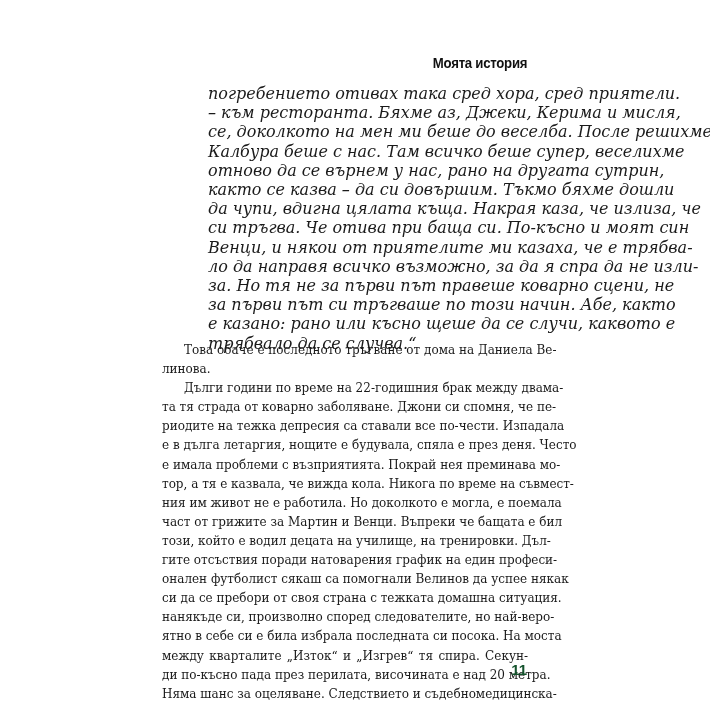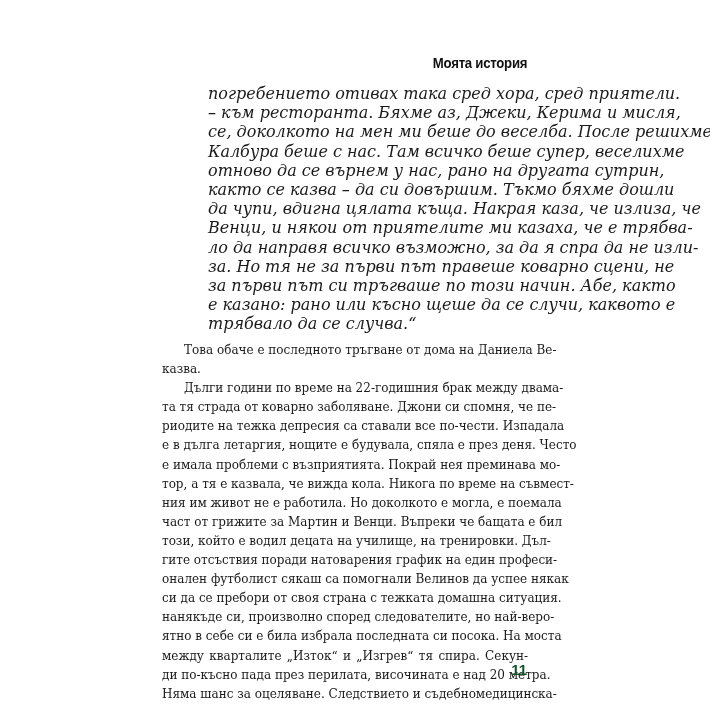--- a/index.html
+++ b/index.html
@@ -40,31 +40,32 @@
   <div class="running-head">Моята история</div>
 
   <div class="quote" id="quote">
       <span class="line">погребението отивах така сред хора, сред приятели.</span>
       <span class="line">– към ресторанта. Бяхме аз, Джеки, Керима и мисля,</span>
       <span class="line">се, доколкото на мен ми беше до веселба. После решихме</span>
       <span class="line">Калбура беше с нас. Там всичко беше супер, веселихме</span>
       <span class="line">отново да се върнем у нас, рано на другата сутрин,</span>
       <span class="line">както се казва – да си довършим. Тъкмо бяхме дошли</span>
       <span class="line">да чупи, вдигна цялата къща. Накрая каза, че излиза, че</span>
+      <span class="line">си тръгва. Че отива при баща си. По-късно и моят син</span>
       <span class="line">Венци, и някои от приятелите ми казаха, че е трябва-</span>
       <span class="line">ло да направя всичко възможно, за да я спра да не изли-</span>
       <span class="line">за. Но тя не за първи път правеше коварно сцени, не</span>
       <span class="line">за първи път си тръгваше по този начин. Абе, както</span>
       <span class="line">е казано: рано или късно щеше да се случи, каквото е</span>
       <span class="line last">трябвало да се случва.“</span>
     </div>
 
   <div class="body-text" id="body">
       <span class="line indent">Това обаче е последното тръгване от дома на Даниела Ве-</span>
-      <span class="line last">казва.</span>
+      <span class="line last">линова.</span>
       <span class="line indent">Дълги години по време на 22-годишния брак между двама-</span>
       <span class="line">та тя страда от коварно заболяване. Джони си спомня, че пе-</span>
       <span class="line">риодите на тежка депресия са ставали все по-чести. Изпадала</span>
       <span class="line">е в дълга летаргия, нощите е будувала, спяла е през деня. Често</span>
       <span class="line">е имала проблеми с възприятията. Покрай нея преминава мо-</span>
       <span class="line">тор, а тя е казвала, че вижда кола. Никога по време на съвмест-</span>
       <span class="line">ния им живот не е работила. Но доколкото е могла, е поемала</span>
       <span class="line">част от грижите за Мартин и Венци. Въпреки че бащата е бил</span>
       <span class="line">този, който е водил децата на училище, на тренировки. Дъл-</span>
       <span class="line">гите отсъствия поради натоварения график на един професи-</span>

